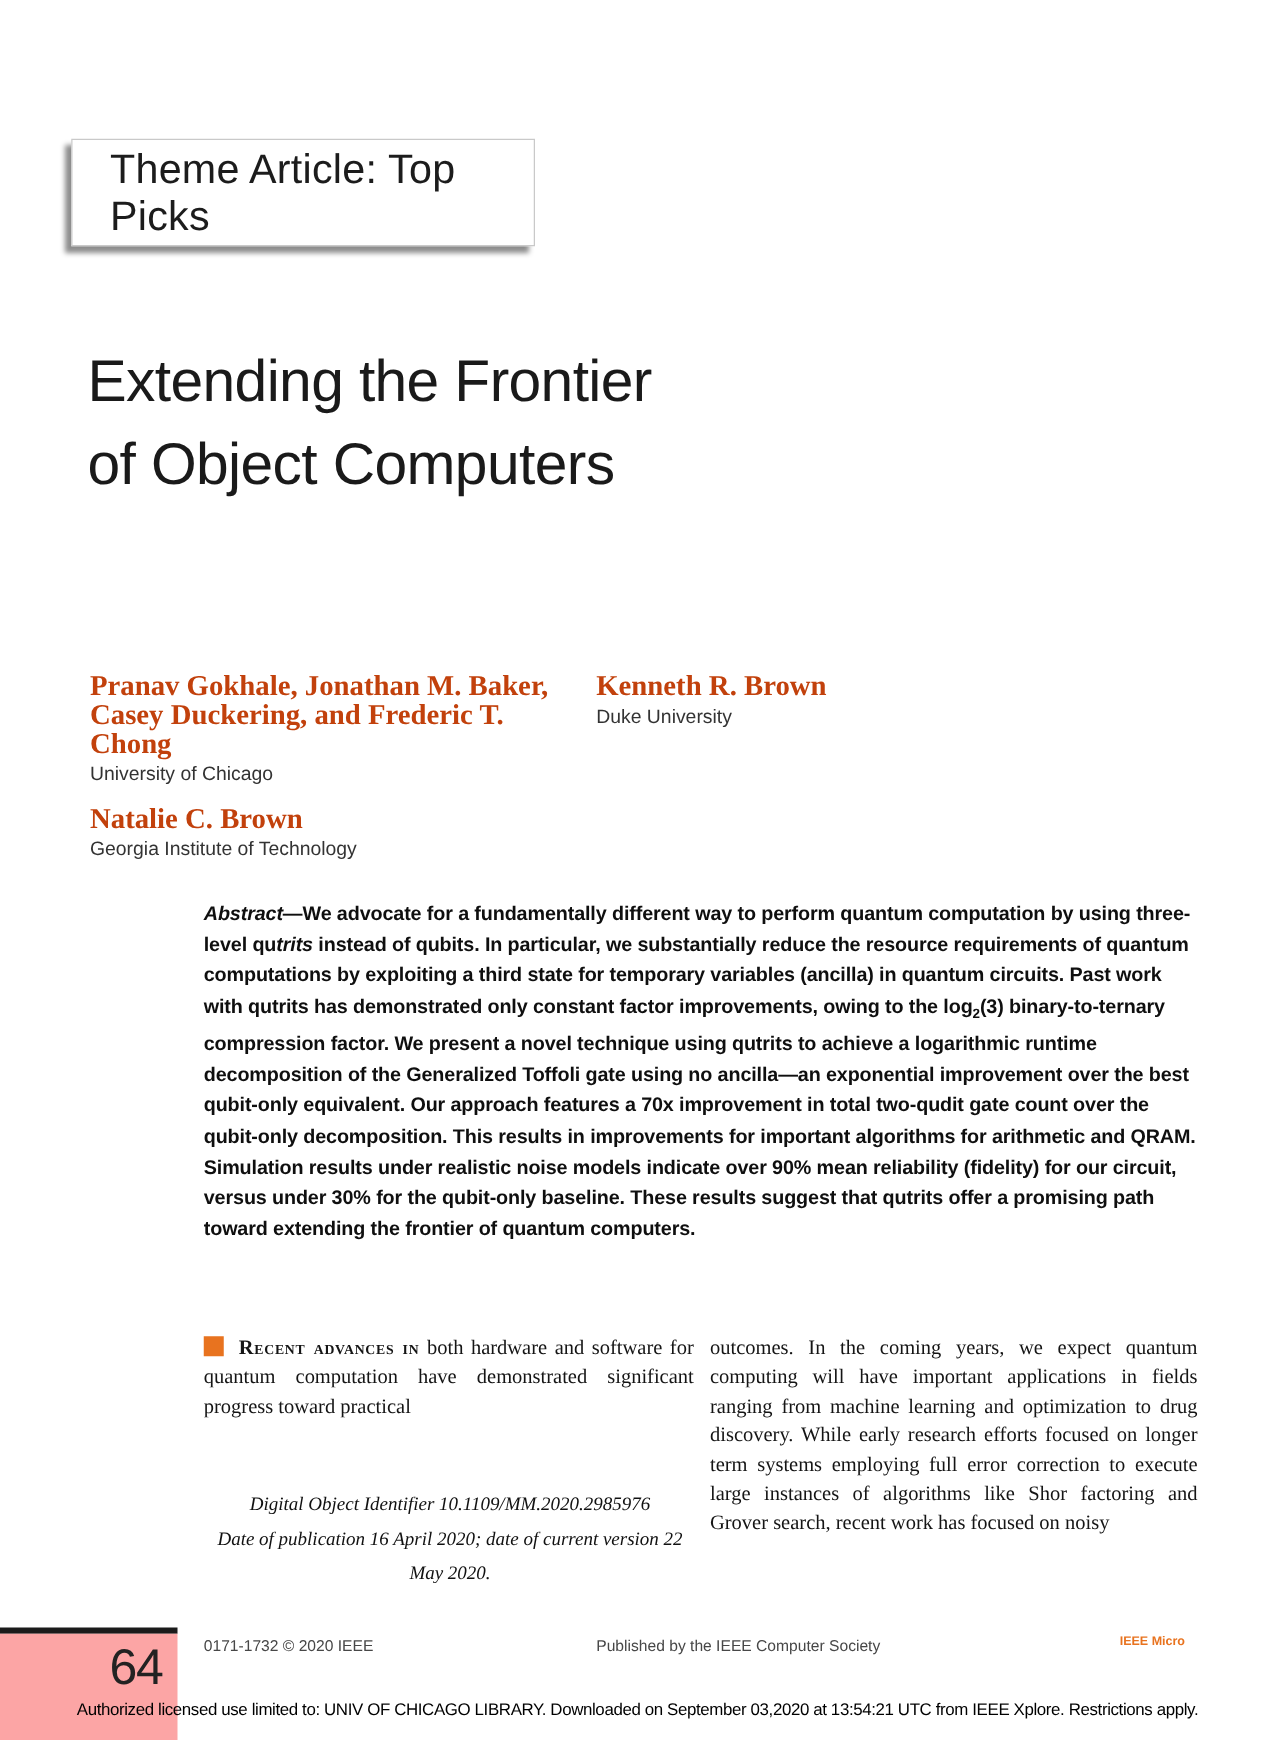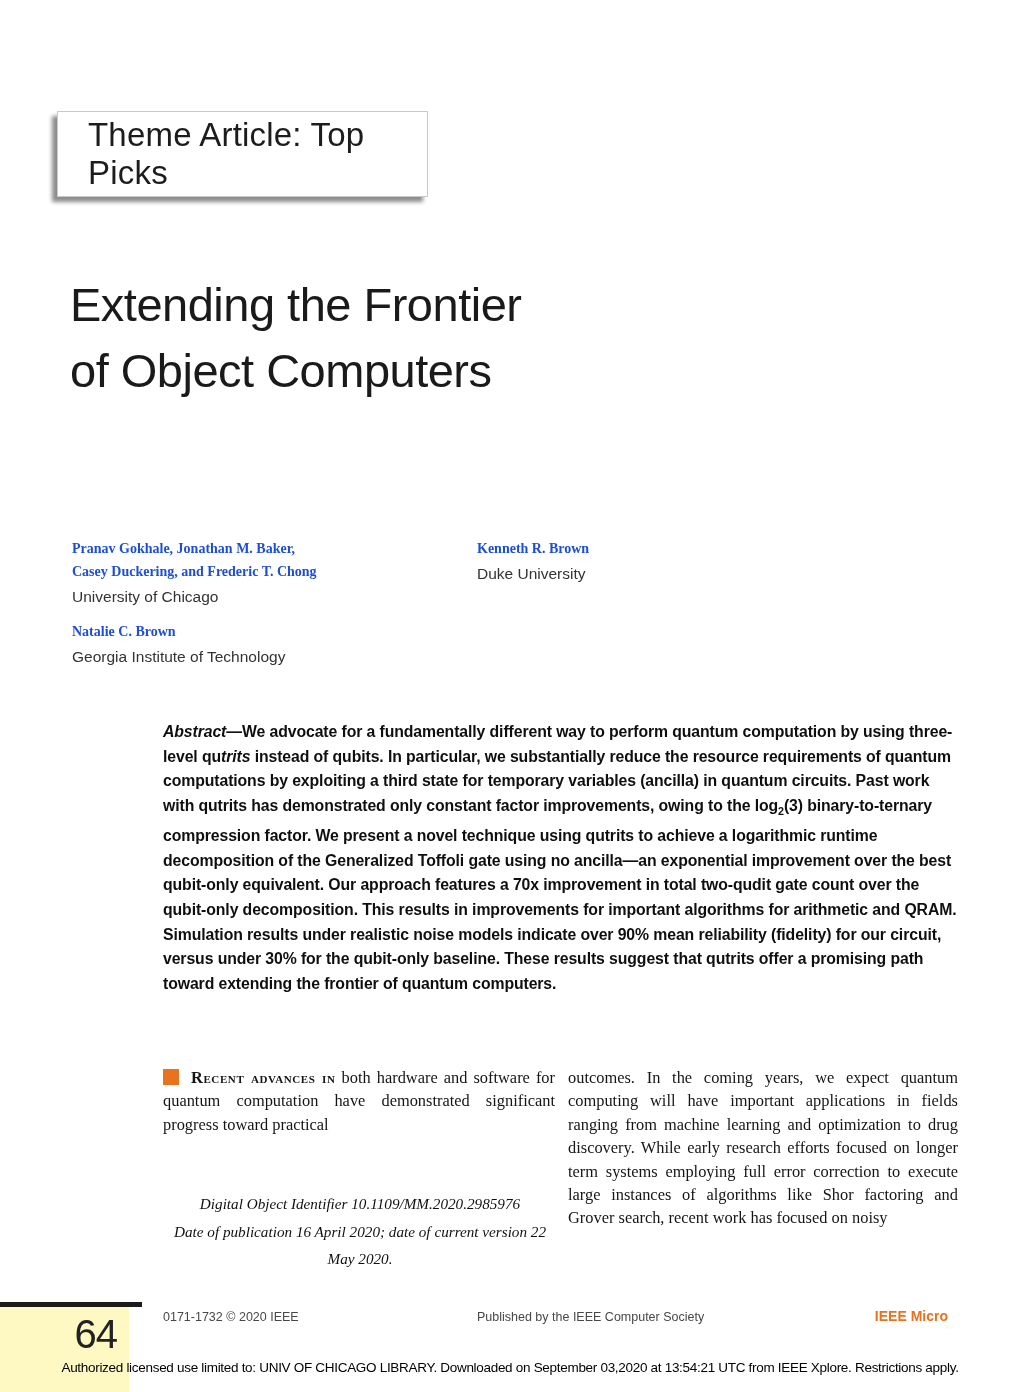--- a/index.html
+++ b/index.html
@@ -41,23 +41,23 @@
     color: #1a1a1a;
     letter-spacing: -0.5px;
   }
 
   
   .authors-col1 { position: absolute; left: 72px; top: 537px; width: 400px; }
   .authors-col2 { position: absolute; left: 477px; top: 537px; width: 300px; }
   .author-names {
     font-family: "Liberation Serif", serif;
     font-weight: 700;
-    font-size: 14px;
+    font-size: 23px;
     line-height: 23px;
-    color: #1d4ed8;
+    color: #c2410c;
   }
   .author-affil {
     font-family: "Liberation Sans", sans-serif;
     font-size: 15.5px;
     line-height: 21px;
     color: #333333;
     margin-top: 3px;
   }
   .author-gap { height: 13px; }
 
@@ -117,22 +117,22 @@
   
   .footer-rule {
     position: absolute;
     left: 0; top: 1302px;
     width: 142px; height: 5px;
     background: #1b1b1b;
   }
   .page-tab {
     position: absolute;
     left: 0; top: 1307px;
-    width: 129px; height: 85px;
-    background: #fef9c3;
+    width: 142px; height: 85px;
+    background: #fca5a5;
     text-align: right;
     padding: 7px 12px 0 0;
   }
   .page-tab span {
     font-size: 40px;
     line-height: 40px;
     color: #222222;
     letter-spacing: -1px;
   }
   .foot-copyright {
@@ -143,21 +143,21 @@
   }
   .foot-publisher {
     position: absolute;
     left: 477px; top: 1310px;
     font-size: 12.5px;
     color: #474747;
   }
   .foot-journal {
     position: absolute;
     right: 72px; top: 1308px;
-    font-size: 14px;
+    font-size: 10px;
     font-weight: 700;
     color: #e8731f;
   }
   .license-line {
     position: absolute;
     left: 0; top: 1360px;
     width: 100%;
     text-align: center;
     font-size: 13.5px;
     letter-spacing: -0.3px;

